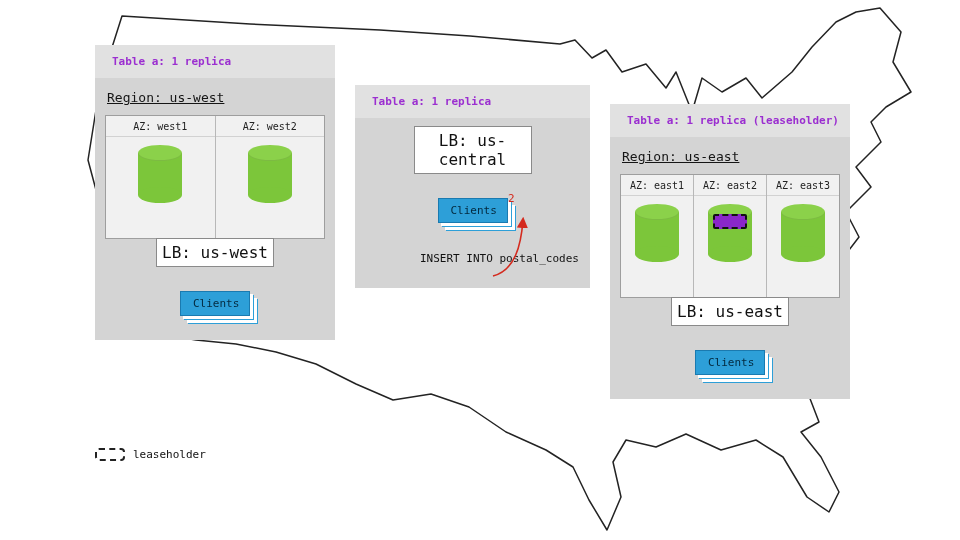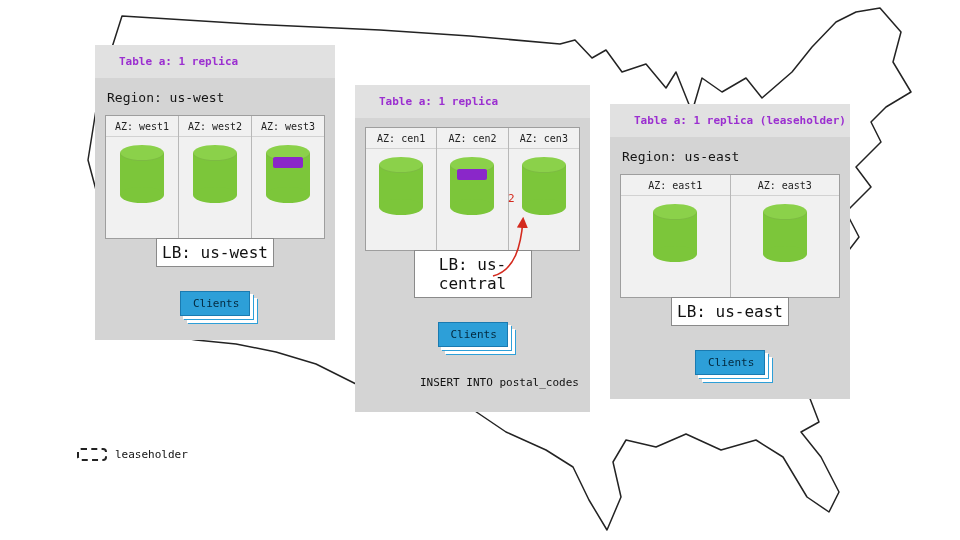--- a/index.html
+++ b/index.html
@@ -8,25 +8,25 @@
     position: relative; width: 960px; height: 540px;
     background: #ffffff; overflow: hidden;
     font-family: "DejaVu Sans Mono", "Liberation Mono", monospace;
   }
   .map { position:absolute; inset:0; }
   .map path { fill:none; stroke:#232323; stroke-width:1.5; stroke-linejoin:round; }
 
   .panel { position:absolute; }
   .strip {
     height:33px; background:#e1e1e1; display:flex; align-items:center;
-    padding:0 24px; font-size:11px; font-weight:bold;
+    padding:0 17px; font-size:11px; font-weight:bold;
     color: var(--title-purple, #9b2fd0); white-space:nowrap;
   }
   .pbody { position:relative; background:#d4d4d4; padding:9px 10px 16px; }
-  .region { font-size:13px; color:#151515; margin:3px 0 10px 2px; }
+  .region { font-size:13px; color:#151515; margin:3px 0 10px 2px;text-decoration:underline; }
 
   .azbox { background:#f1f1f1; border:1px solid #9e9e9e; display:flex; height:124px; }
   .azcol { flex:1 1 0; display:flex; flex-direction:column; align-items:center; border-right:1px solid #b8b8b8; min-width:0; }
   .azcol:last-child { border-right:none; }
   .azhead { width:100%; text-align:center; font-size:10px; padding:5px 0 4px; color:#222; border-bottom:1px solid #d2d2d2; }
 
   .cylwrap { position:relative; margin-top:16px; }
   .cyl { position:relative; width:44px; height:42px; background:var(--cylinder-green,#7cc63a); }
   .cyl::before {
     content:""; position:absolute; left:0; right:0; top:-8px; height:16px;
@@ -55,21 +55,21 @@
     background: var(--clients-blue,#2d9fd8); border:1px solid #1a7ab0;
     box-shadow: 3px 3px 0 0 #ffffff, 4px 4px 0 0 var(--clients-blue,#2d9fd8),
                 7px 7px 0 0 #ffffff, 8px 8px 0 0 var(--clients-blue,#2d9fd8);
   }
 
   .sqlnote { margin:28px 0 4px 55px; font-size:11px; color:#111; line-height:1.5; }
 
   .arrow-svg { position:absolute; left:0; top:0; width:235px; height:320px; pointer-events:none; z-index:5; }
   .arrow-label { position:absolute; left:153px; top:74px; z-index:6; font-size:11px; color:var(--arrow-red,#d42a1e); }
 
-  .legend { position:absolute; left:77px; top:448px; display:flex; align-items:center; gap:8px; font-size:11px; color:#111; }
+  .legend { position:absolute; left:95px; top:448px; display:flex; align-items:center; gap:8px; font-size:11px; color:#111; }
   .legend-swatch { width:30px; height:13px; border:2px dashed #222; border-radius:4px; background:#fff; }
 
   
   #panel-west    { left:95px;  top:45px;  width:240px; }
   #panel-central { left:355px; top:85px;  width:235px; }
   #panel-east    { left:610px; top:104px; width:240px; }
 </style>
 </head>
 <body>
 
@@ -95,57 +95,29 @@
           <div class="cylwrap">
               <div class="cyl"></div>
             </div>
         </div>
         <div class="azcol">
           <div class="azhead">AZ: west2</div>
           <div class="cylwrap">
               <div class="cyl"></div>
             </div>
         </div>
-        <div class="azcol">
-          <div class="azhead">AZ: west3</div>
-          <div class="cylwrap">
-            <div class="cyl"></div>
-            <div class="marker"></div>
-          </div>
-        </div>
       </div>
       <div class="lb">LB: us-west</div>
       <div class="clients">Clients</div>
     </div>
   </div>
 
   <div class="panel" id="panel-central">
     <div class="strip">Table a: 1 replica</div>
     <div class="pbody">
-      <div class="azbox">
-        <div class="azcol">
-          <div class="azhead">AZ: cen1</div>
-          <div class="cylwrap">
-              <div class="cyl"></div>
-            </div>
-        </div>
-        <div class="azcol">
-          <div class="azhead">AZ: cen2</div>
-          <div class="cylwrap">
-            <div class="cyl"></div>
-            <div class="marker"></div>
-          </div>
-        </div>
-        <div class="azcol">
-          <div class="azhead">AZ: cen3</div>
-          <div class="cylwrap">
-              <div class="cyl"></div>
-            </div>
-        </div>
-      </div>
       <div class="lb">LB: us-central</div>
       <div class="clients">Clients</div>
       <div class="sqlnote">
         <div>INSERT INTO postal_codes</div>
       </div>
 
       <svg class="arrow-svg" viewBox="0 0 235 320" aria-hidden="true">
         <defs>
           <marker id="ah" markerWidth="7" markerHeight="7" refX="5" refY="3.5" orient="auto">
             <path d="M0,0 L7,3.5 L0,7 Z" fill="#d42a1e"></path>
@@ -162,20 +134,27 @@
     <div class="pbody">
       <div class="region">Region: us-east</div>
       <div class="azbox">
         <div class="azcol">
           <div class="azhead">AZ: east1</div>
           <div class="cylwrap">
               <div class="cyl"></div>
             </div>
         </div>
         <div class="azcol">
+          <div class="azhead">AZ: east2</div>
+          <div class="cylwrap">
+            <div class="cyl"></div>
+            <div class="marker lease"></div>
+          </div>
+        </div>
+        <div class="azcol">
           <div class="azhead">AZ: east3</div>
           <div class="cylwrap">
               <div class="cyl"></div>
             </div>
         </div>
       </div>
       <div class="lb">LB: us-east</div>
       <div class="clients">Clients</div>
     </div>
   </div>

